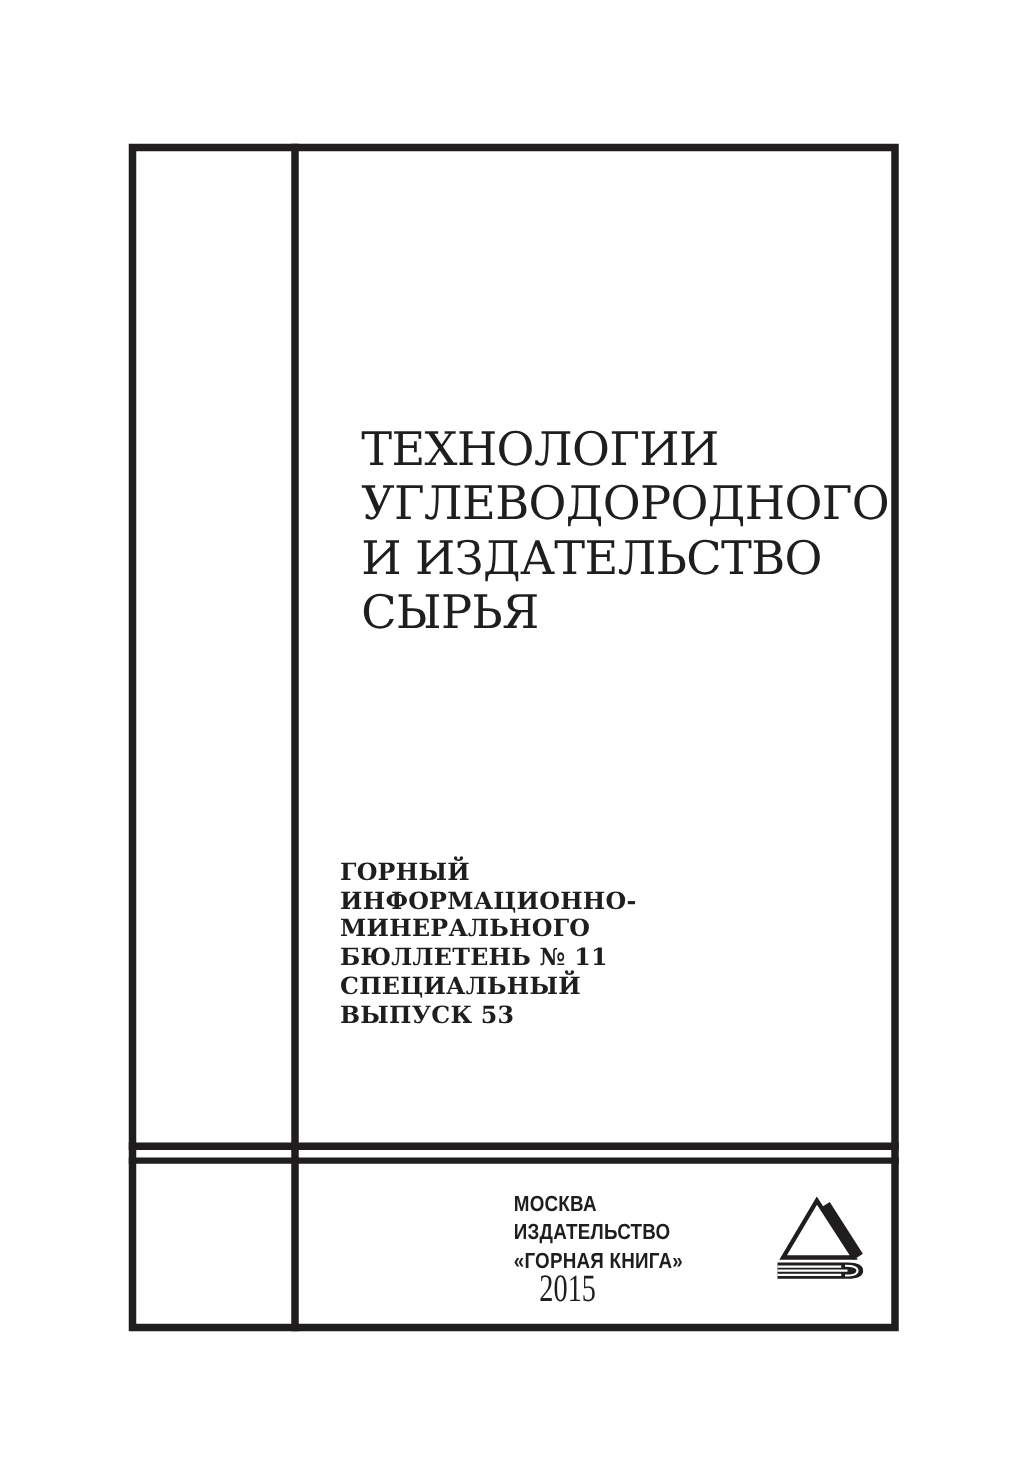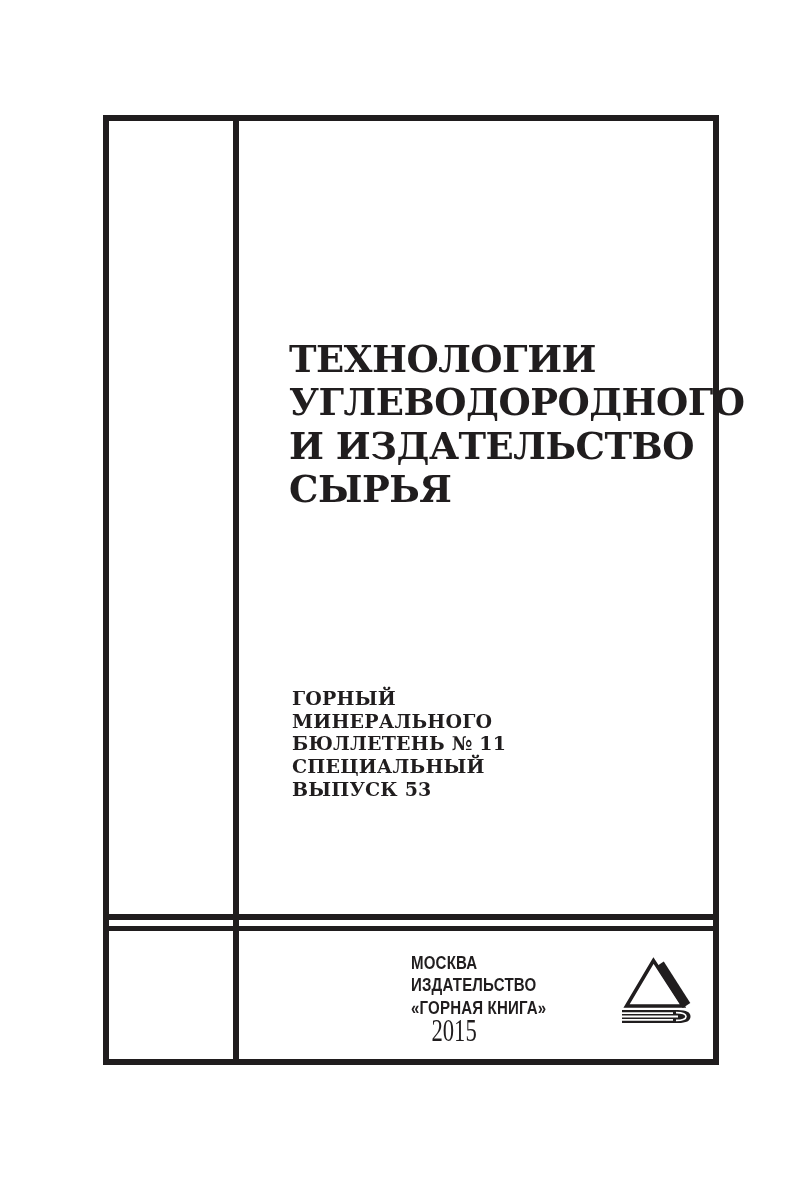--- a/index.html
+++ b/index.html
@@ -38,30 +38,30 @@
     position: absolute;
     left: 103px; top: 926px;
     width: 616px; height: 5px;
     background: #201d1e;
   }
   .title {
     position: absolute;
     left: 289px; top: 338px;
     margin: 0;
     font-family: "DejaVu Serif", serif;
-    font-weight: bold;
+    font-weight: normal;
     font-size: 37px;
     line-height: 43.4px;
     letter-spacing: -0.5px;
     white-space: nowrap;
   }
   .title span { display: block; }
   .series {
     position: absolute;
-    left: 292px; top: 687px;
+    left: 272px; top: 687px;
     font-family: "DejaVu Serif", serif;
     font-weight: bold;
     font-size: 19px;
     line-height: 22.7px;
     letter-spacing: 0.2px;
     white-space: nowrap;
   }
   .series div { display: block; }
   .imprint {
     position: absolute;
@@ -107,20 +107,21 @@
 
   <h1 class="title">
     <span>ТЕХНОЛОГИИ</span>
     <span>УГЛЕВОДОРОДНОГО</span>
     <span>И ИЗДАТЕЛЬСТВО</span>
     <span>СЫРЬЯ</span>
   </h1>
 
   <div class="series">
     <div>ГОРНЫЙ</div>
+    <div>ИНФОРМАЦИОННО-</div>
     <div>МИНЕРАЛЬНОГО</div>
     <div>БЮЛЛЕТЕНЬ № 11</div>
     <div>СПЕЦИАЛЬНЫЙ</div>
     <div>ВЫПУСК 53</div>
   </div>
 
   <div class="imprint">
     <div class="imprint-sans-line">МОСКВА</div>
     <div class="imprint-sans-line">ИЗДАТЕЛЬСТВО</div>
     <div class="imprint-sans-line">«ГОРНАЯ КНИГА»</div>

